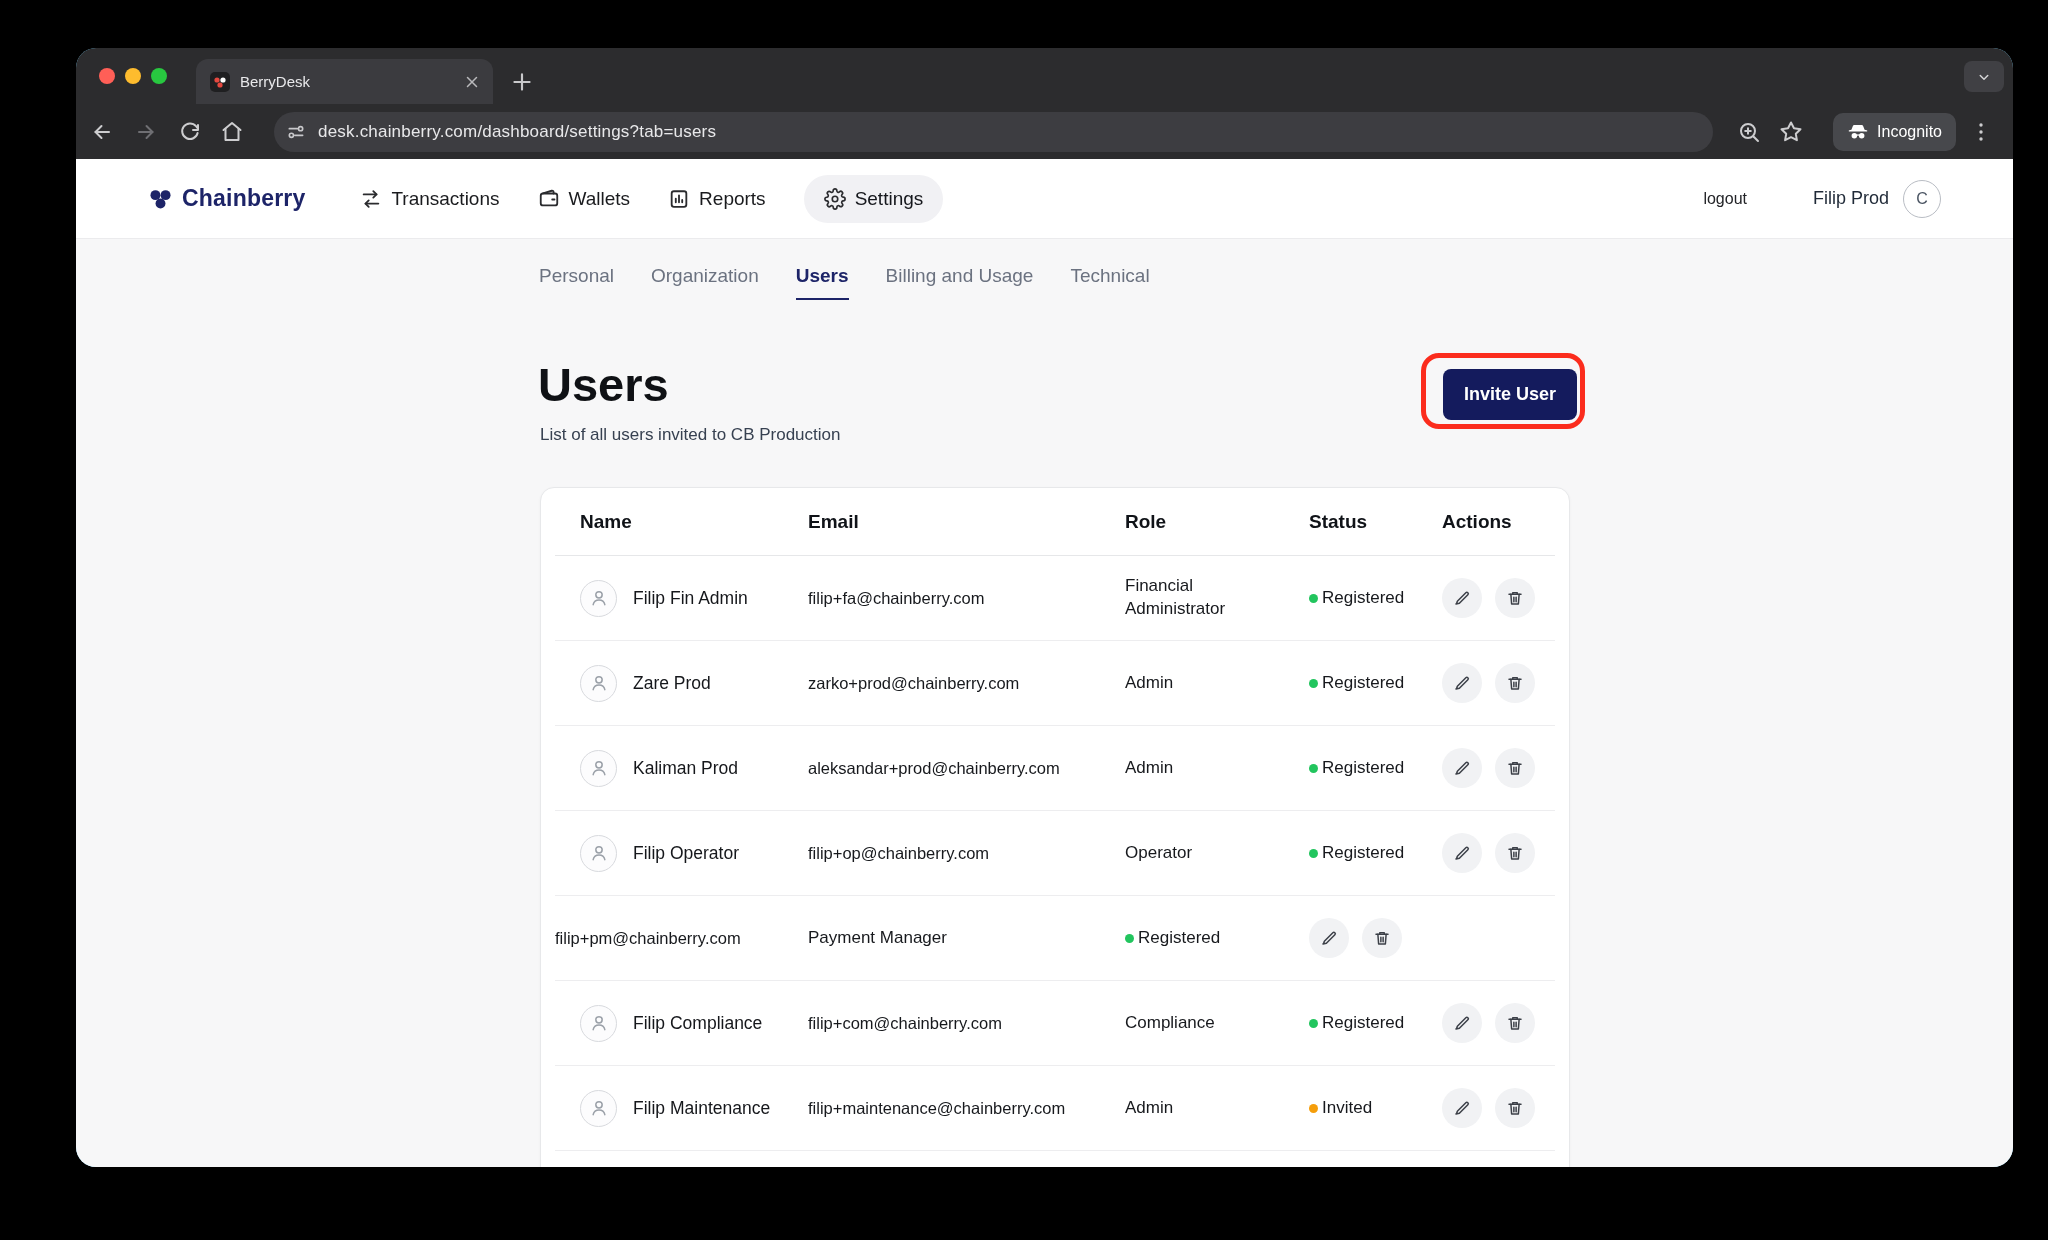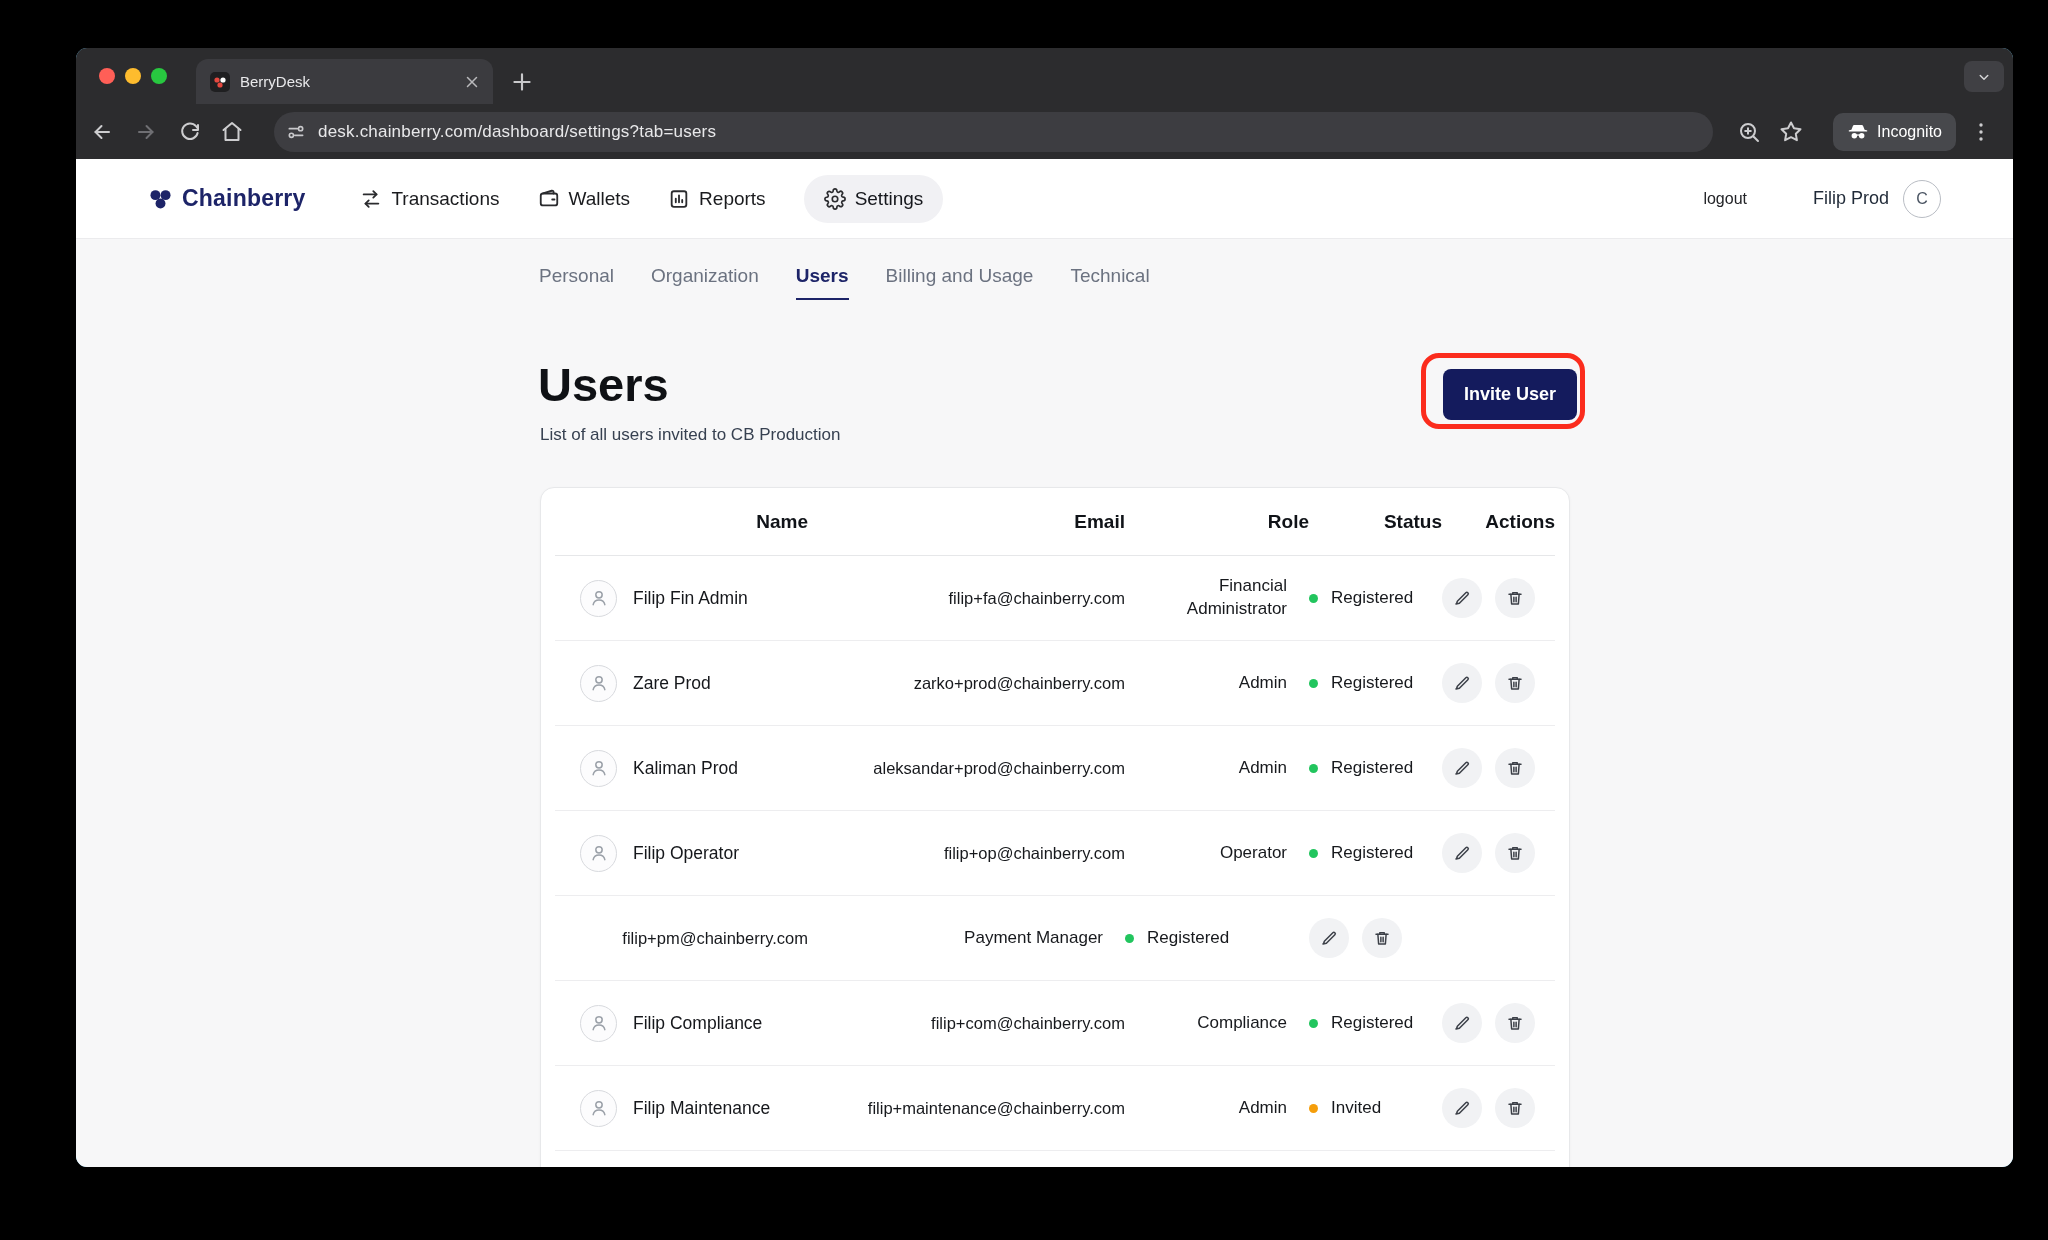--- a/index.html
+++ b/index.html
@@ -6,21 +6,21 @@
   html,body { background:#000; }
   body {
     width:2048px; height:1240px; position:relative; overflow:hidden;
     font-family:"Liberation Sans","DejaVu Sans",sans-serif;
   }
   svg { display:block; }
 
   
   .window {
     position:absolute; left:76px; top:48px; width:1937px; height:1119px;
-    border-radius:11px; background:#7dd3fc; overflow:hidden;
+    border-radius:20px; background:#7dd3fc; overflow:hidden;
     display:flex; flex-direction:column;
   }
 
   
   .tabstrip { position:relative; height:56px; background:#2c2c2e; flex:none; }
   .traffic { position:absolute; left:23px; top:20px; display:flex; gap:10px; }
   .traffic span { width:16px; height:16px; border-radius:50%; display:block; }
   .tl-red{background:#ff5f57}.tl-yellow{background:#febc2e}.tl-green{background:#28c840}
   .tab {
     position:absolute; left:120px; top:11px; width:297px; height:45px;
@@ -90,35 +90,35 @@
     position:absolute; left:1367px; top:130px; height:51px; padding:0 21px;
     background:#141b5d; color:#fff; font-size:18px; font-weight:600;
     border:none; border-radius:8px; cursor:pointer; font-family:inherit;
   }
 
   .card {
     position:absolute; left:464px; top:248px; width:1030px; height:700px;
     background:#fff; border:1px solid #e7e8ea; border-radius:14px;
     padding:0 14px; box-shadow:0 1px 3px rgba(0,0,0,.04);
   }
-  .grid-cols { display:grid; grid-template-columns:253px 317px 184px 133px 1fr; align-items:center;text-align:right; }
+  .grid-cols { display:grid; grid-template-columns:253px 317px 184px 133px 1fr; align-items:center; }
   .thead { height:68px; border-bottom:1px solid #e6e7e9; }
   .th { font-size:19px; font-weight:700; color:#101318; }
   .th:first-child { padding-left:25px; }
 
   .trow { height:85px; border-bottom:1px solid #ededef; }
   .cell-name { display:flex; align-items:center; gap:16px; padding-left:25px; }
   .avatar-ph {
     width:37px; height:37px; border-radius:50%; border:1px solid #d8dade; background:#fcfcfd;
     color:#9aa0a8; display:flex; align-items:center; justify-content:center; flex:none;
   }
   .name-text { font-size:17.5px; color:#15171b; max-width:150px; line-height:1.3; }
   .cell-email { font-size:16.5px; color:#17191d; }
   .cell-role { font-size:17px; color:#17191d; padding-right:22px; line-height:1.35; }
-  .cell-status { display:flex; align-items:center; gap:13px; font-size:17px; color:#17191d; }
+  .cell-status { display:flex; align-items:center; gap:4px; font-size:17px; color:#17191d; }
   .dot { width:9px; height:9px; border-radius:50%; background:#9ca3af; flex:none; }
   .cell-actions { display:flex; gap:13px; }
   .action-btn {
     width:40px; height:40px; border-radius:50%; background:#f1f2f4; border:none;
     color:#3c4048; display:flex; align-items:center; justify-content:center; cursor:pointer;
   }
 </style>
 </head>
 <body>
 

